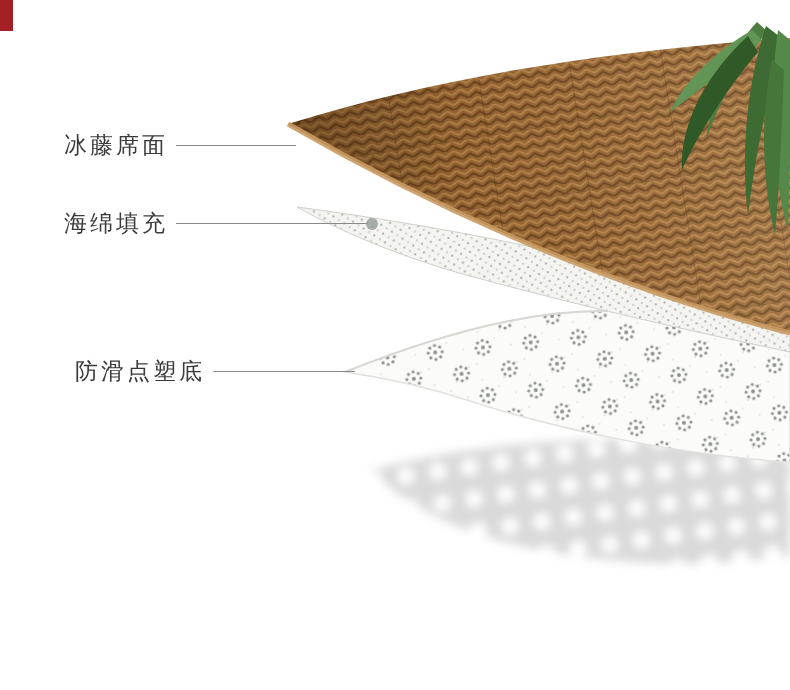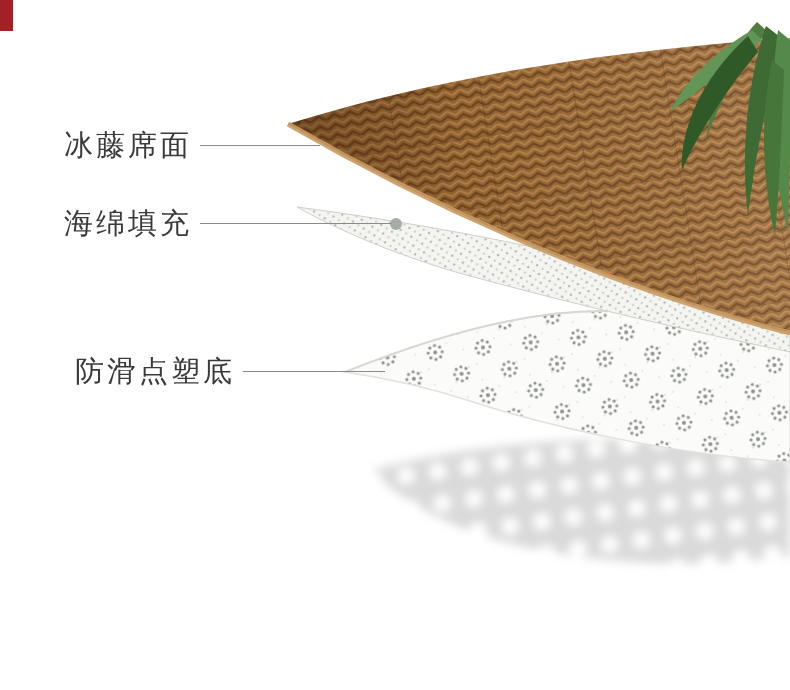--- a/index.html
+++ b/index.html
@@ -27,21 +27,21 @@
     position: absolute;
     inset: 0;
   }
   .annotation {
     position: absolute;
     display: flex;
     align-items: center;
     color: #3a3a3a;
   }
   .annotation .label {
-    font-size: 29px;
+    font-size: 23px;
     letter-spacing: 3px;
     white-space: nowrap;
     line-height: 27px;
   }
   .annotation .line {
     height: 1px;
     background: #8a8a8a;
     margin-left: 8px;
   }
   .annotation .dot {

